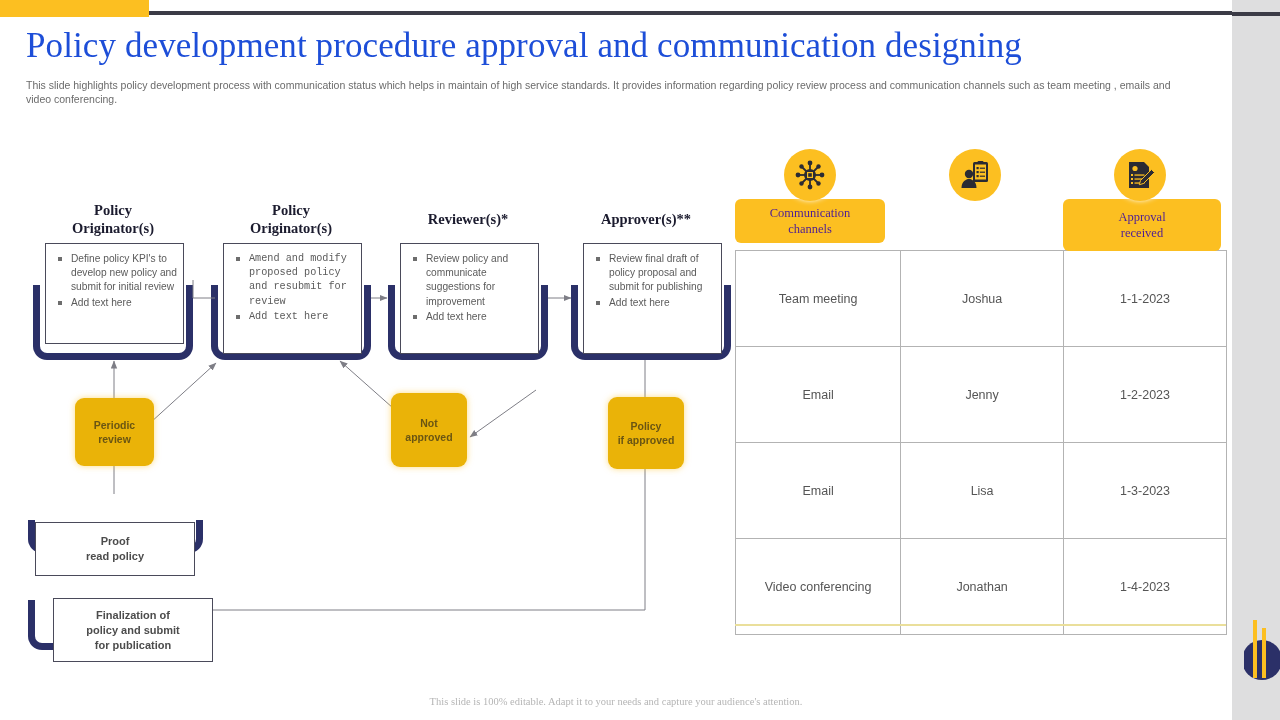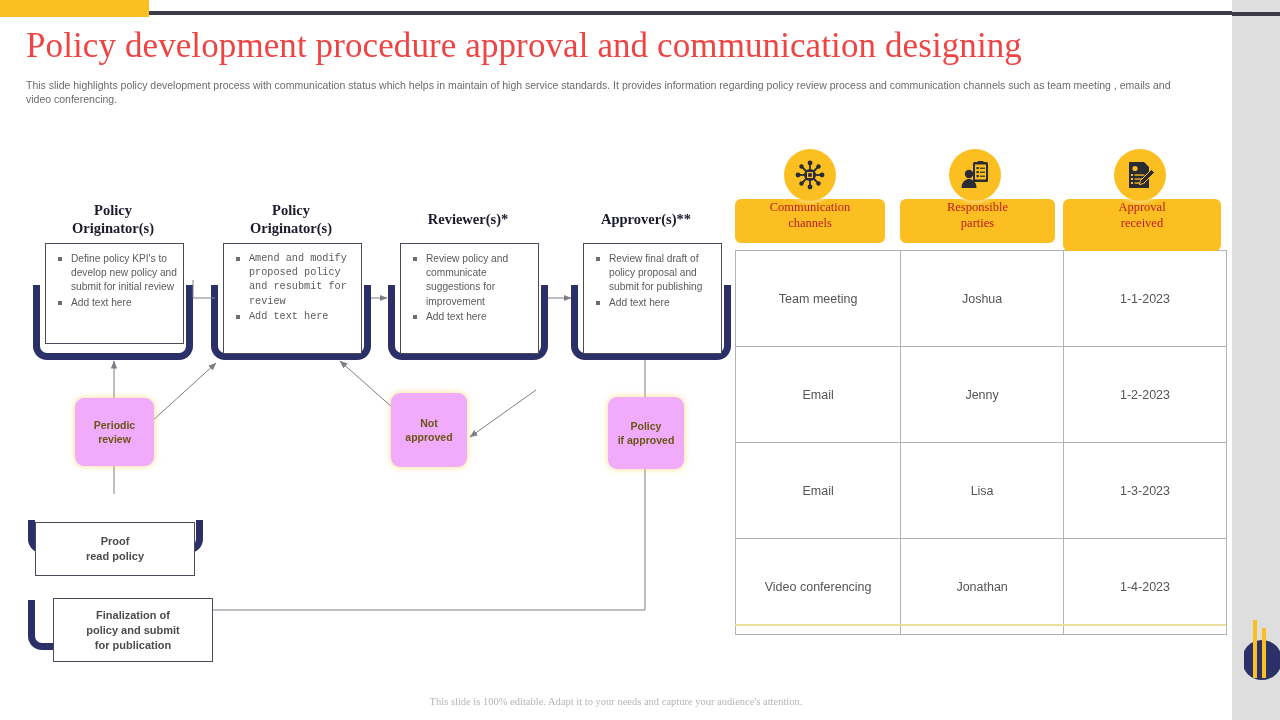--- a/index.html
+++ b/index.html
@@ -16,21 +16,21 @@
   .rail-topline{position:absolute;left:1232px;top:12px;width:48px;height:4px;background:#3b3b46;}
 
   
   .top-yellow{position:absolute;left:0;top:0;width:149px;height:17px;background:#fcbf21;}
   .top-dark{position:absolute;left:0;top:11px;width:1232px;height:4px;background:#3b3b46;}
 
   
   .title{
     position:absolute;left:26px;top:24px;width:1190px;
     font-family:"Liberation Serif", serif;
-    font-size:35px;line-height:44px;color:#ef4444;font-weight:400;
+    font-size:35px;line-height:44px;color:#1d4ed8;font-weight:400;
     letter-spacing:.1px;
   }
   .subtitle{
     position:absolute;left:26px;top:78px;width:1172px;
     font-size:10.5px;line-height:14px;color:#6b6b6b;
   }
 
   
   .proc-title{
     position:absolute;text-align:center;
@@ -59,33 +59,33 @@
 
   
   .plain{
     position:absolute;background:#fff;border:1px solid #4a4a5a;box-sizing:border-box;
     display:flex;align-items:center;justify-content:center;text-align:center;
     font-size:11px;line-height:15px;color:#4c4c4c;font-weight:700;z-index:3;margin-top:28px;
   }
 
   
   .ybox{
-    position:absolute;background:#f0abfc;border-radius:9px;
+    position:absolute;background:#eab308;border-radius:9px;
     display:flex;align-items:center;justify-content:center;text-align:center;
     font-size:10.5px;line-height:14px;color:#6a5513;font-weight:700;z-index:4;
     box-shadow:0 0 6px rgba(252,191,33,.55);
   }
   svg.arrows{position:absolute;left:0;top:0;width:1280px;height:720px;z-index:2;pointer-events:none;}
 
   
   .hdr-pill{
     position:absolute;background:#fcbf21;border-radius:6px;
-    display:flex;justify-content:center;text-align:center;
+    display:flex;align-items:center;justify-content:center;text-align:center;
     font-family:"Liberation Serif", serif;
-    font-size:12.5px;line-height:16px;color:#b91c1c;z-index:3;
+    font-size:12.5px;line-height:16px;color:#4c1d95;z-index:3;
   }
   .hdr-icon{
     position:absolute;width:52px;height:52px;border-radius:50%;
     background:#fcbf21;z-index:4;display:flex;align-items:center;justify-content:center;
     box-shadow:0 0 5px rgba(255,255,255,.9);
   }
   .tbl{position:absolute;left:735px;top:250px;width:492px;height:375px;border-collapse:collapse;}
   .tbl td{
     border:1px solid #b3b3b3;text-align:center;vertical-align:middle;
     font-size:12.5px;color:#555;height:93px;
@@ -278,26 +278,20 @@
         <rect x="17.5" y="12" width="2.2" height="2.2"></rect>
         <rect x="17.5" y="16" width="2.2" height="2.2"></rect>
         <rect x="20.8" y="8.6" width="5.2" height="1.2"></rect>
         <rect x="20.8" y="12.6" width="5.2" height="1.2"></rect>
         <rect x="20.8" y="16.6" width="5.2" height="1.2"></rect>
       </g>
       <circle cx="10" cy="15" r="4.2" fill="#2b2b33"></circle>
       <path d="M2.5,29 C2.5,22.5 7,20 10,20 C13,20 17.5,22.5 17.5,29 z" fill="#2b2b33"></path>
     </svg>
   </div>
-  <div class="hdr-pill" style="left:900px;top:199px;width:155px;height:44px;">
-    <div>
-      <div>Responsible</div>
-      <div>parties</div>
-    </div>
-  </div>
 
   <div class="hdr-icon" style="left:1114px;top:149px;">
     <svg width="32" height="32" viewBox="0 0 32 32" aria-hidden="true">
       <path d="M5,3 h15 l5,5 v21 h-20 z" fill="#2b2b33"></path>
       <g fill="#fcbf21">
         <circle cx="11" cy="9.5" r="2.6"></circle>
         <rect x="7" y="15" width="2" height="2"></rect>
         <rect x="7" y="19" width="2" height="2"></rect>
         <rect x="7" y="23" width="2" height="2"></rect>
         <rect x="10.5" y="15.4" width="10" height="1.3"></rect>

